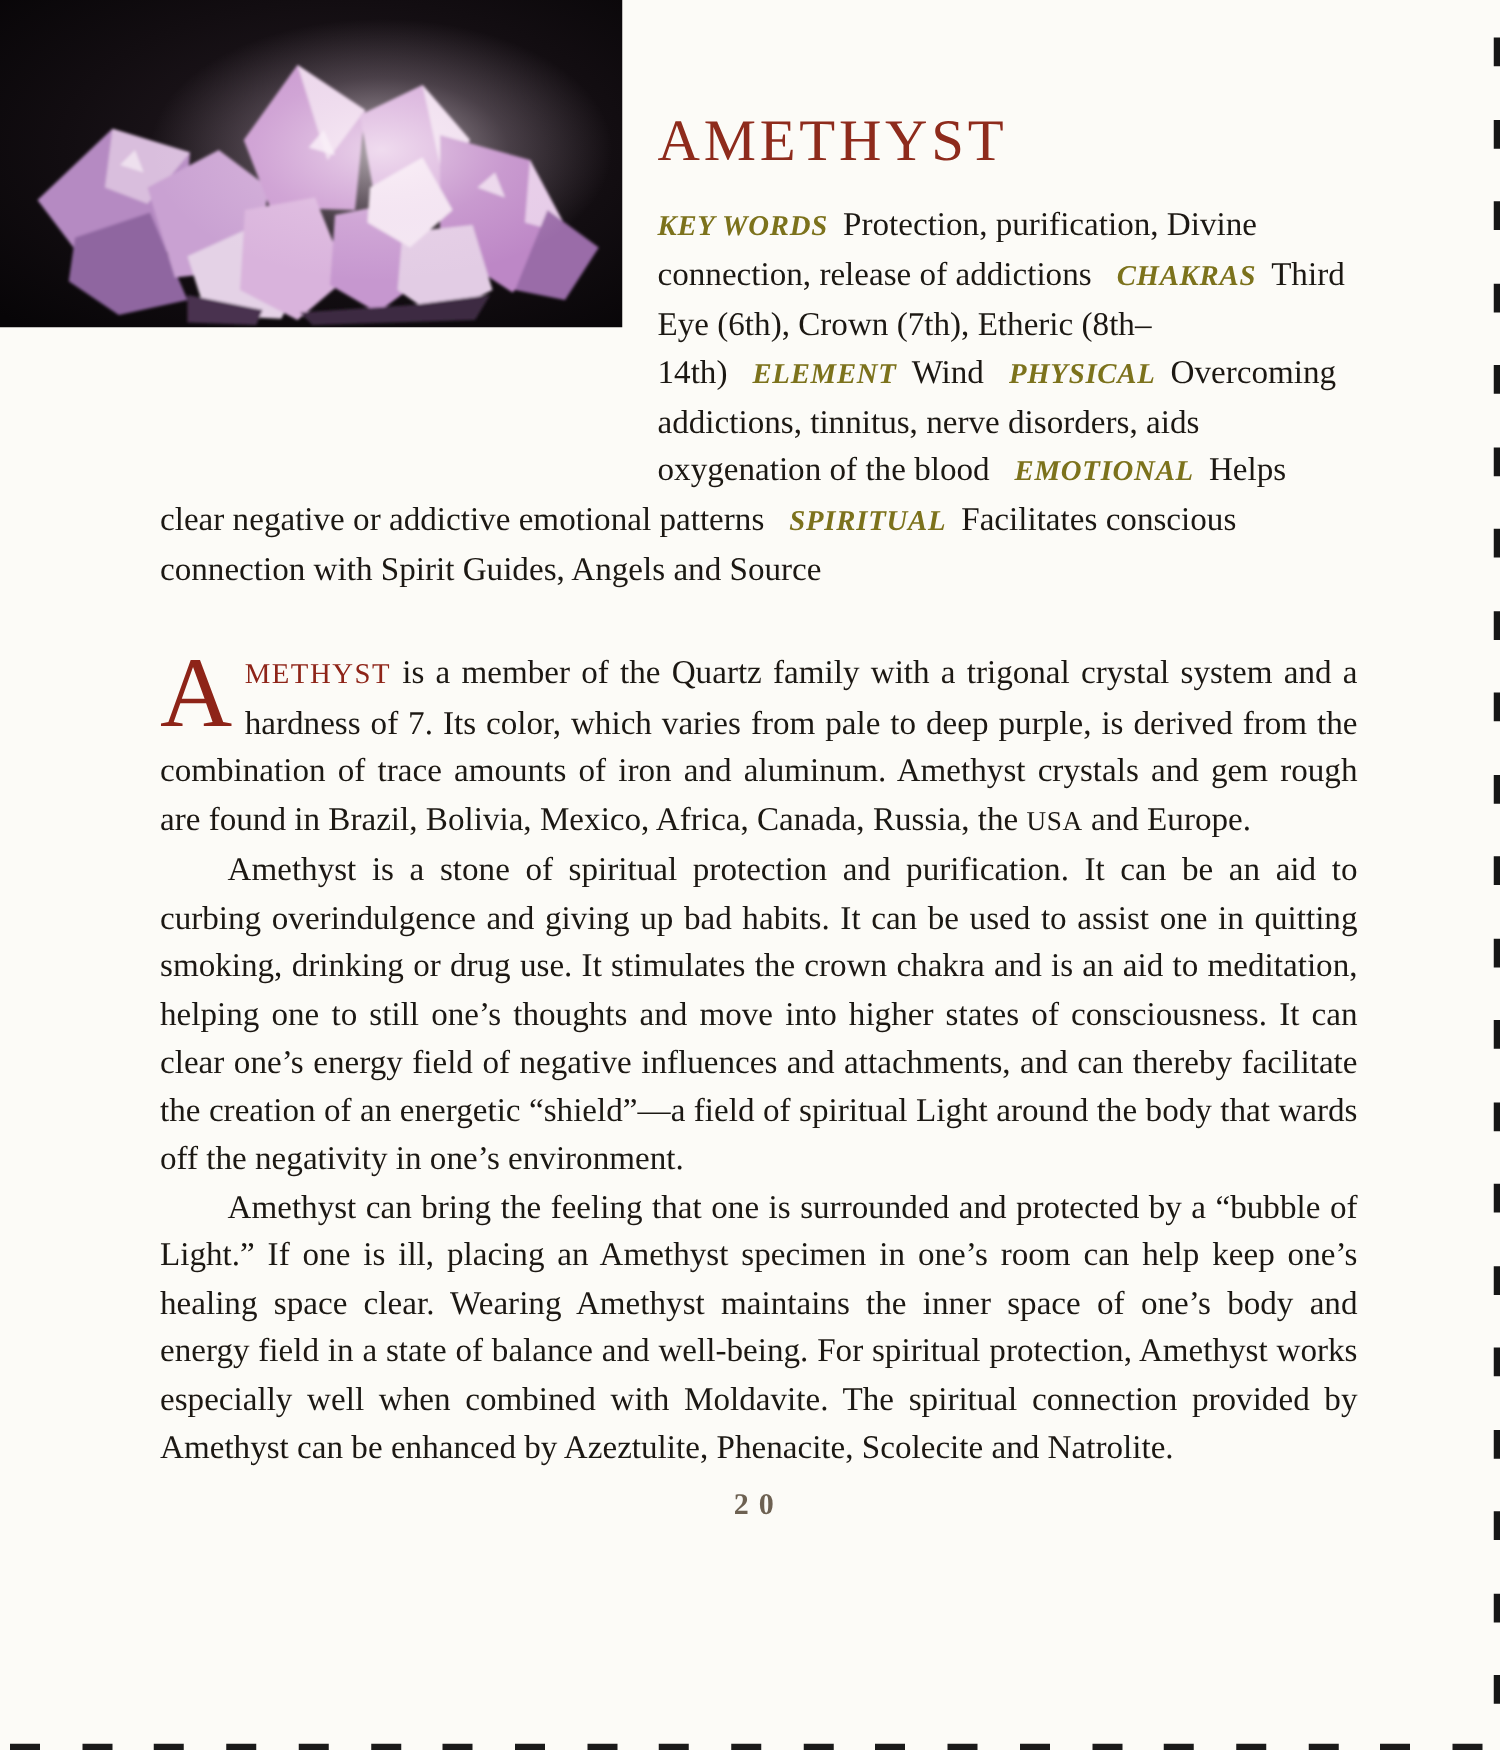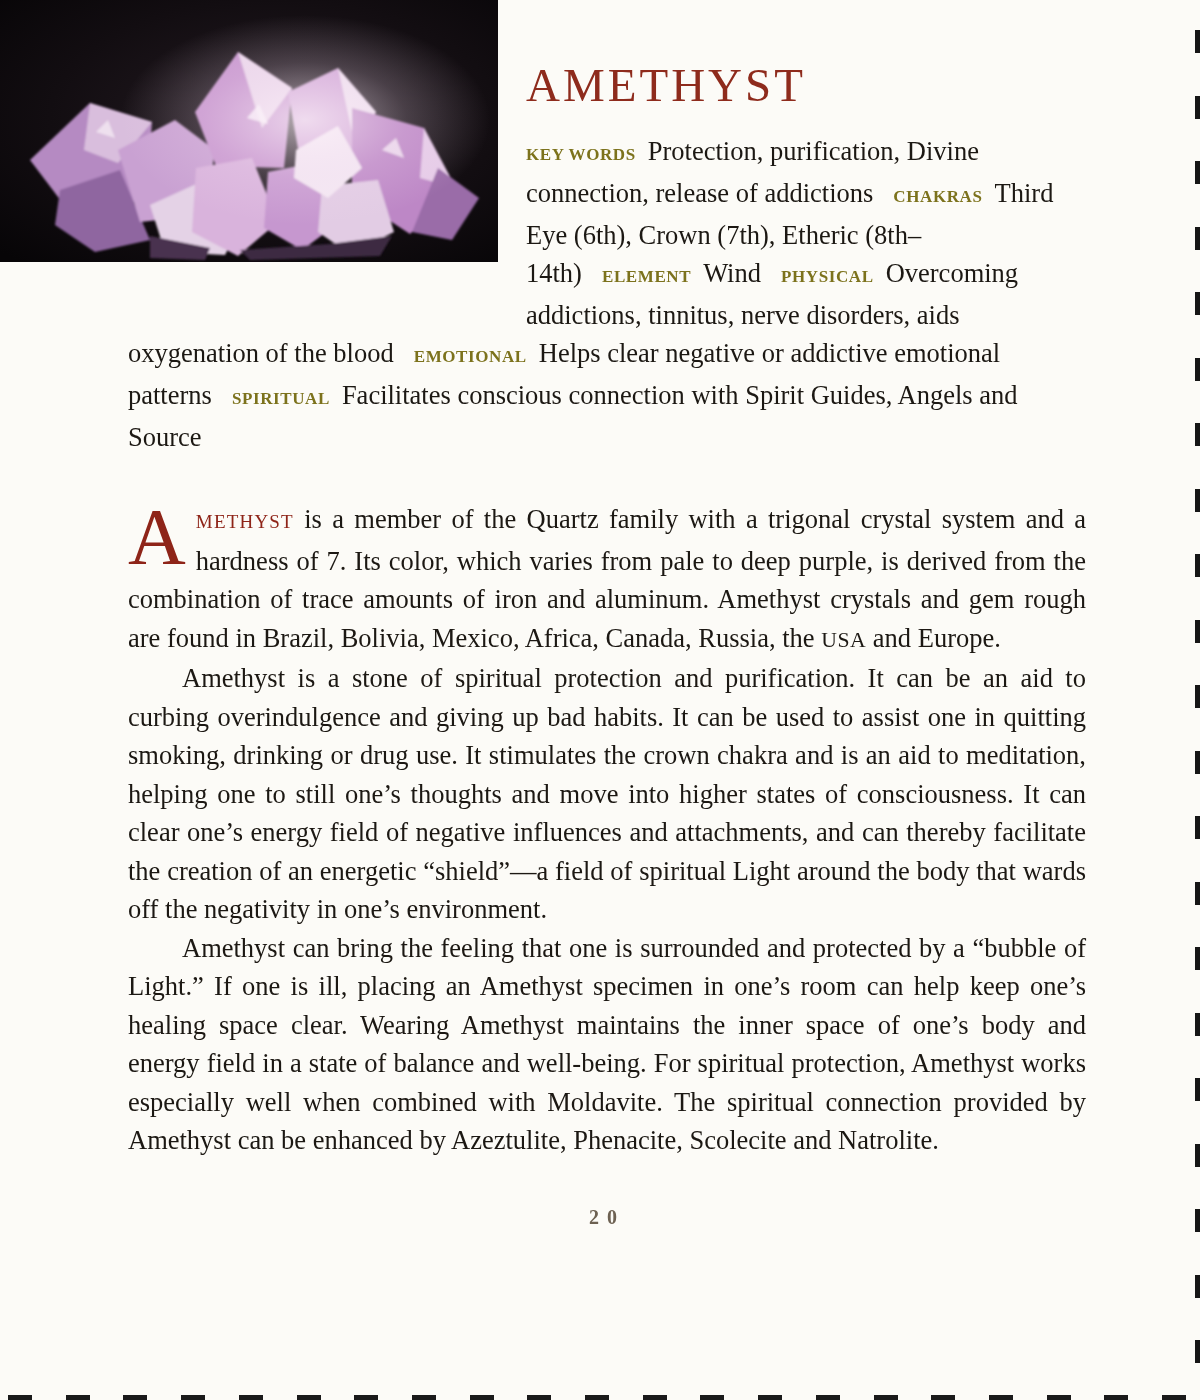--- a/index.html
+++ b/index.html
@@ -18,70 +18,71 @@
   .photo svg{display:block;width:498px;height:262px;}
   .content{
     position:relative;
     padding:0 114px 0 128px;
   }
   .photo-spacer{
     float:left;
     width:398px;height:272px;
   }
   h1.title{
-    margin:60px 0 0 0;
+    margin:88px 0 0 0;
     font-size:47px;
     line-height:50px;
     font-weight:400;
     letter-spacing:3px;
     color:#8e2b1c;
   }
   .attrs{
     margin:22px 0 0 0;
     font-size:26.5px;
     line-height:38px;
   }
   .seg-label{
     font-weight:bold;
-    font-size:17px;
+    font-size:23px;
     letter-spacing:0.6px;
     color:#7c721c;
     margin:16px 12px 0 20px;
+    font-style:italic;
   }
   .seg-label:first-child{margin-left:0;}
   .seg-text{color:#1c1813;}
   .body-para{
     margin:0;
     font-size:26.5px;
     line-height:38.5px;
     text-align:justify;
   }
   .body-para.first{margin-top:44px;}
   .body-para.indent{text-indent:54px;}
   .dropcap{
     float:left;
     color:#8e2418;
     font-size:80px;
     line-height:62px;
     padding:6px 10px 0 0;
   }
   .lead-caps{
     color:#8e2418;
-    font-size:19px;
+    font-size:23px;
     letter-spacing:1.2px;
   }
   .seg-smallcaps{
     font-size:0.82em;
     letter-spacing:0.5px;
     margin-top:28px;
   }
   .page-number{
-    margin-top:46px;
+    margin-top:14px;
     text-align:center;
-    font-size:20px;
+    font-size:24px;
     font-weight:bold;
     letter-spacing:8px;
     color:#6d6152;
   }
   .rtick{
     position:absolute;right:0;width:5px;height:23px;
     background:#161616;
   }
   .bdash{
     position:absolute;bottom:0;height:5px;width:24px;

